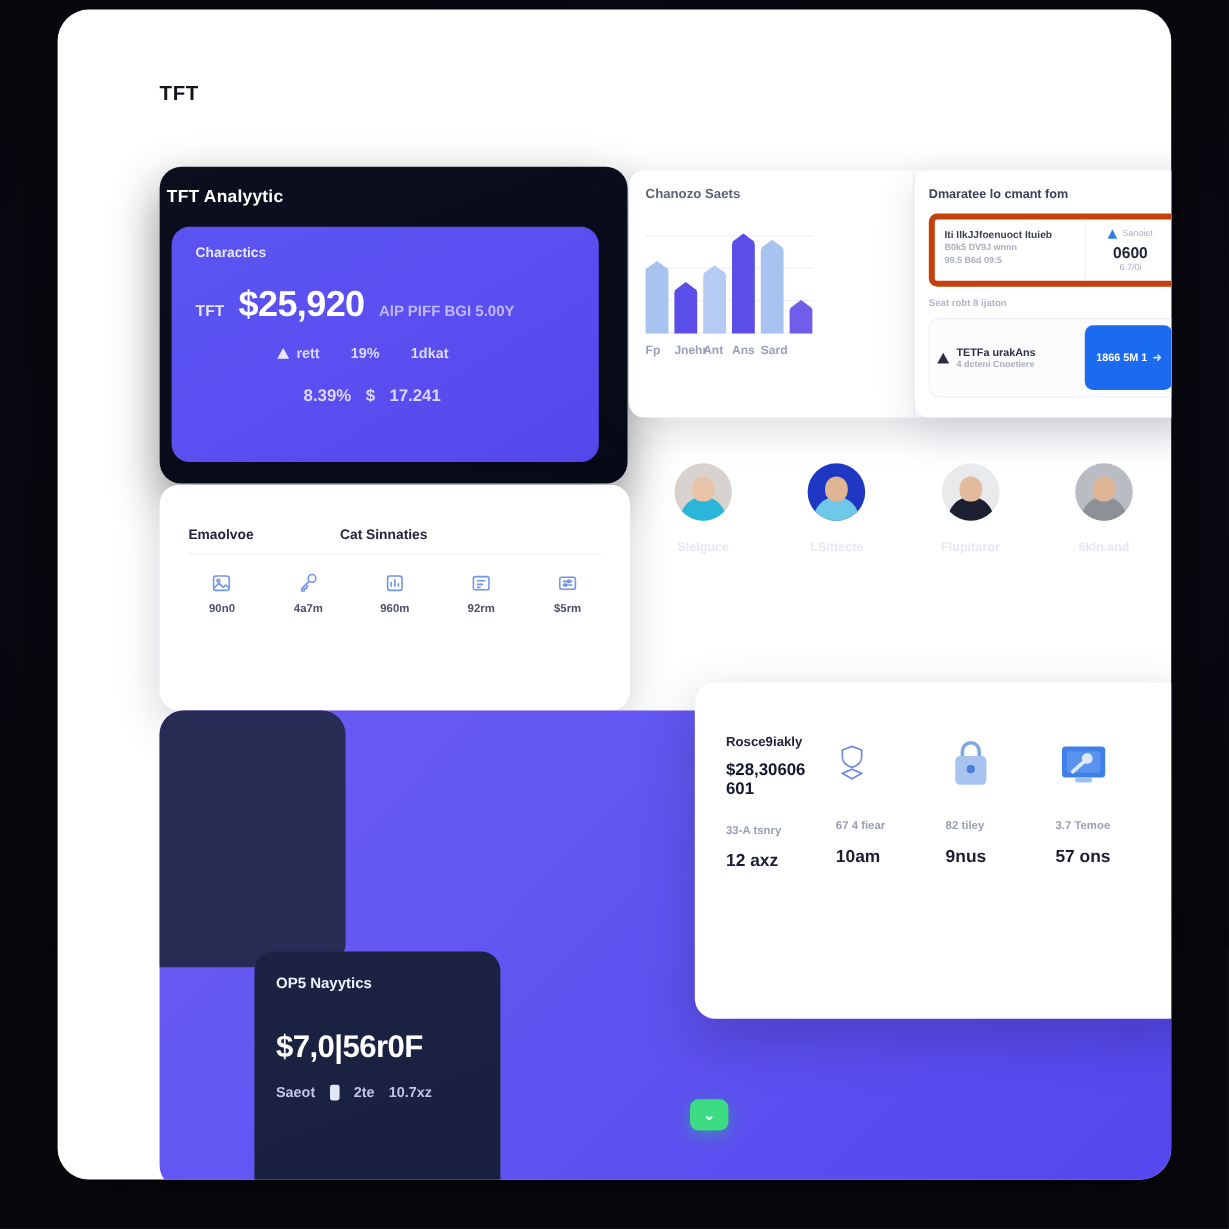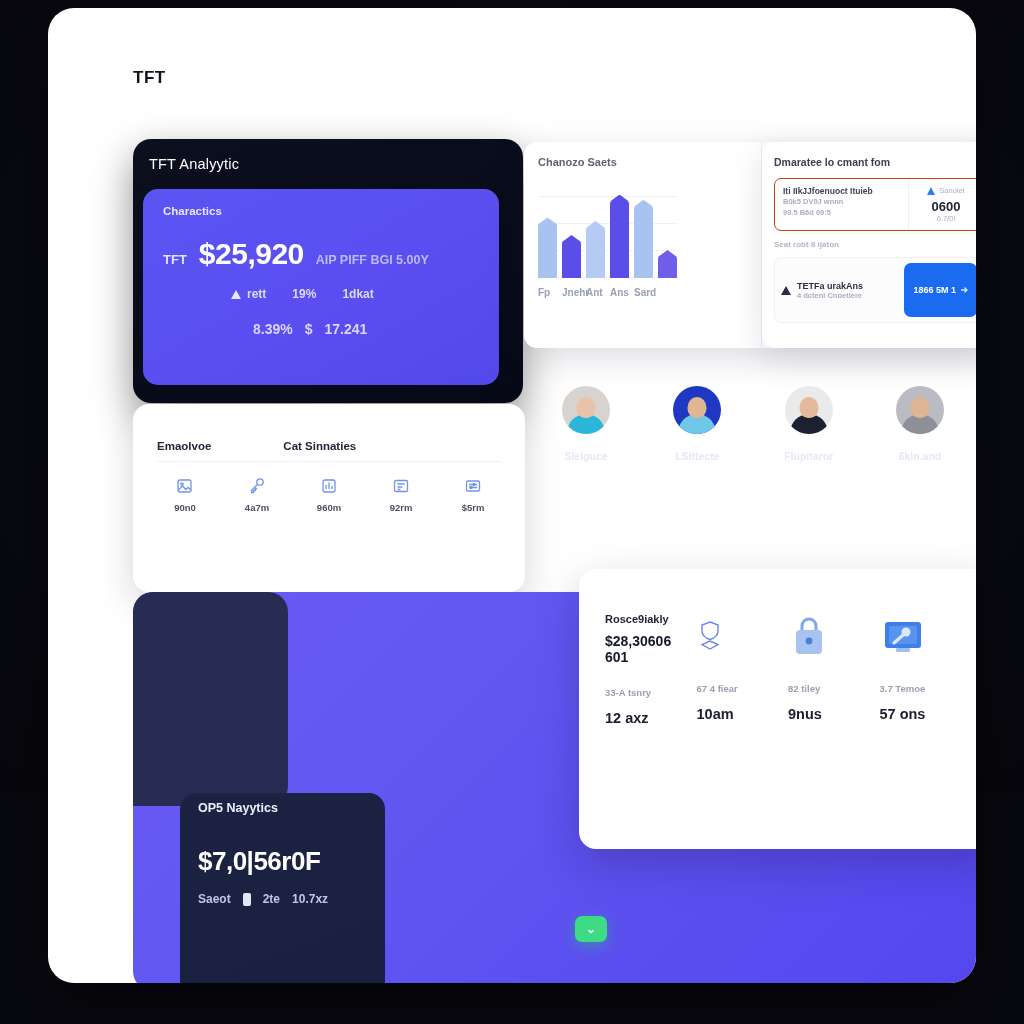--- a/index.html
+++ b/index.html
@@ -42,22 +42,22 @@
   .ico-gray { color: #8b8fa0; font-size: 13px; line-height:1; }
 
   
   .dark-card {
     position: absolute; left: 85px; top: 131px; width: 390px; height: 264px;
     background: linear-gradient(160deg,#0b0f1e 0%, #070a16 100%);
     border-radius: 18px; overflow: hidden;
     box-shadow: 0 16px 40px rgba(0,0,0,.45);
   }
   .dark-card-title {
-    position:absolute; left:16px; top:17px;
-    color:#fff; font-size:14.5px; font-weight:400; letter-spacing:.2px;
+    position:absolute; left:6px; top:17px;
+    color:#fff; font-size:14.5px; font-weight:700; letter-spacing:.2px;
   }
   .blue-card {
     position:absolute; left:10px; top:50px; width:356px; height:196px;
     background: linear-gradient(150deg,#5a54f2 0%, #5b4ef0 55%, #5348ea 100%);
     border-radius:15px;
   }
   .bc-label { position:absolute; left:20px; top:16px; color:#e7e6ff; font-size:11.5px; font-weight:700;}
   .bc-row1 { position:absolute; left:20px; top:48px; display:flex; align-items:baseline; gap:12px; }
   .bc-tag { color:#e3e2ff; font-size:13px; font-weight:700; }
   .bc-amount { color:#ffffff; font-size:30px; font-weight:700; letter-spacing:-.5px; }
@@ -95,21 +95,21 @@
   .lg-sub { font-size:8.5px; color:#a7acbe; margin:1px 0 0 16px; font-weight:600;}
   .lg-gap { height:14px; }
 
   
   .info-panel {
     position:absolute; left:714px; top:134px; width:234px; height:206px;
     background:#ffffff; border-radius:13px; padding:14px 12px;
     box-shadow: 0 10px 34px rgba(20,20,60,.12);
   }
   .ip-title { font-size:10.5px; font-weight:700; color:#3b3f52; }
-  .ip-box { margin-top:10px; border:1px solid #c2410c; border-radius:7px; display:flex; overflow:hidden;}
+  .ip-box { margin-top:10px; border:5px solid #c2410c; border-radius:7px; display:flex; overflow:hidden;}
   .ip-box-l { flex:1; padding:7px 8px; border-right:1px solid #eef0f5;}
   .ip-box-r { width:74px; padding:7px 8px; text-align:center;}
   .ip-h { font-size:8.5px; font-weight:700; color:#3e4256; }
   .ip-mini { font-size:7.5px; color:#a9aebf; font-weight:600; line-height:1.5; }
   .ip-big { font-size:13px; font-weight:700; color:#222637; }
   .ip-small { font-size:7.5px; color:#a9aebf; }
   .ip-note { margin-top:9px; font-size:8px; color:#b2b7c6; font-weight:600;}
   .ip-row {
     margin-top:8px; border:1px solid #eef0f5; border-radius:8px;
     display:flex; align-items:center; padding:5px 6px; gap:6px; background:#fcfcfd;
@@ -154,24 +154,24 @@
     background: linear-gradient(135deg,#6a5bf5 0%, #6257f2 35%, #5b4ef0 70%, #5447ee 100%);
     border-radius: 20px 0 0 20px;
   }
   .navy-notch {
     position:absolute; left:85px; top:584px; width:155px; height:214px;
     background:#272c55; border-radius:20px 20px 20px 0;
   }
 
   
   .stat-card {
-    position:absolute; left:132px; top:785px; width:205px; height:200px;
+    position:absolute; left:164px; top:785px; width:205px; height:200px;
     background: linear-gradient(160deg,#1c2242 0%, #1a2140 100%);
     border-radius:16px 16px 0 0;
-    padding:8px 18px;
+    padding:19px 18px;
   }
   .sc-title { color:#edefff; font-size:12.5px; font-weight:700; }
   .sc-amount { color:#ffffff; font-size:26px; font-weight:700; margin-top:31px; letter-spacing:-.5px; }
   .sc-sub { margin-top:15px; display:flex; align-items:center; gap:12px;
             color:#c2c6e6; font-size:12px; font-weight:600; }
   .sc-dot { width:8px; height:13px; background:#e4e6f7; border-radius:2px; }
 
   
   .metrics-card {
     position:absolute; left:531px; top:561px; width:418px; height:280px;

